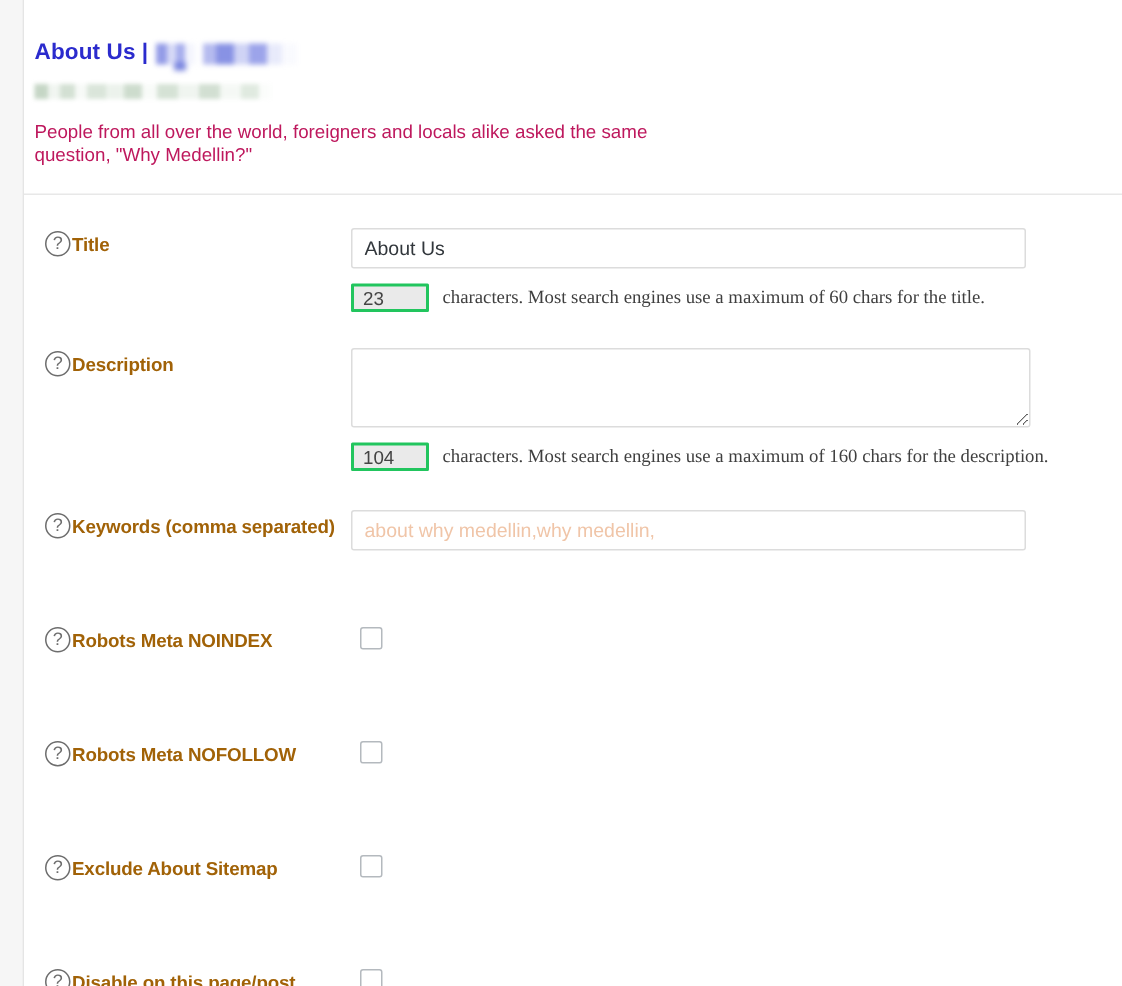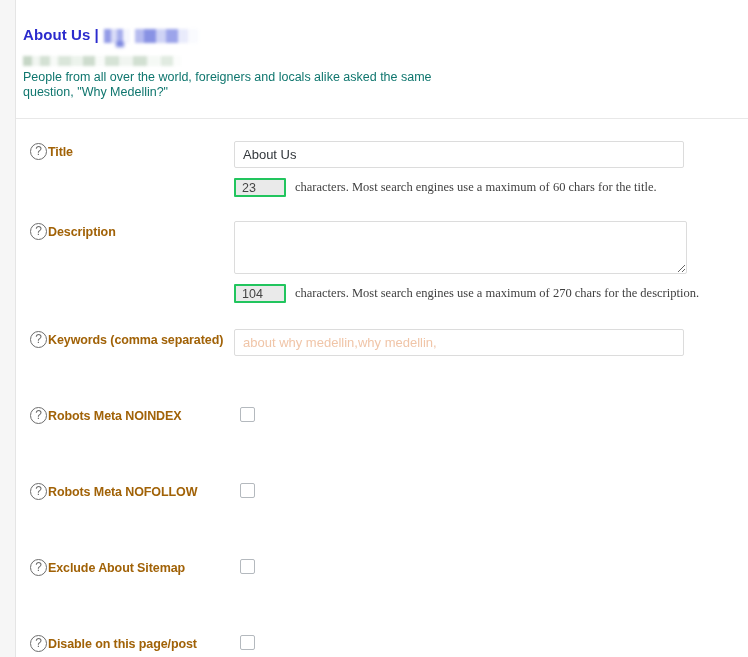--- a/index.html
+++ b/index.html
@@ -99,23 +99,23 @@
         rgba(165,192,165,.50) 110px,rgba(165,192,165,.50) 124px,
         rgba(222,234,222,.30) 124px,rgba(222,234,222,.30) 138px,
         rgba(185,208,185,.44) 138px,rgba(185,208,185,.44) 150px,
         rgba(238,245,238,.22) 150px,rgba(238,245,238,.22) 158px);
     filter: blur(1.5px);
   }
   .snippet-desc {
     font-family: "Liberation Sans", sans-serif;
     font-size: 12.5px;
     line-height: 15px;
-    color: #0f766e;
+    color: #be185d;
     max-width: 420px;
-    margin-top: 4px;
+    margin-top: 15px;
   }
 
   
   .form {
     padding: 0;
   }
   .row {
     display: flex;
     align-items: flex-start;
     min-height: 44px;
@@ -277,21 +277,21 @@
 
     <div class="row row-desc">
       <div class="label-cell">
         <span class="help-icon">?</span>
         <span class="field-label">Description</span>
       </div>
       <div class="input-cell">
         <textarea class="textarea-input" style=""></textarea>
         <div class="counter-line">
           <input class="counter-box" type="text" readonly="" value="104" style="">
-          <span class="counter-text">characters. Most search engines use a maximum of 270 chars for the description.</span>
+          <span class="counter-text">characters. Most search engines use a maximum of 160 chars for the description.</span>
         </div>
       </div>
     </div>
 
     <div class="row row-keywords">
       <div class="label-cell">
         <span class="help-icon">?</span>
         <span class="field-label">Keywords (comma separated)</span>
       </div>
       <div class="input-cell">

